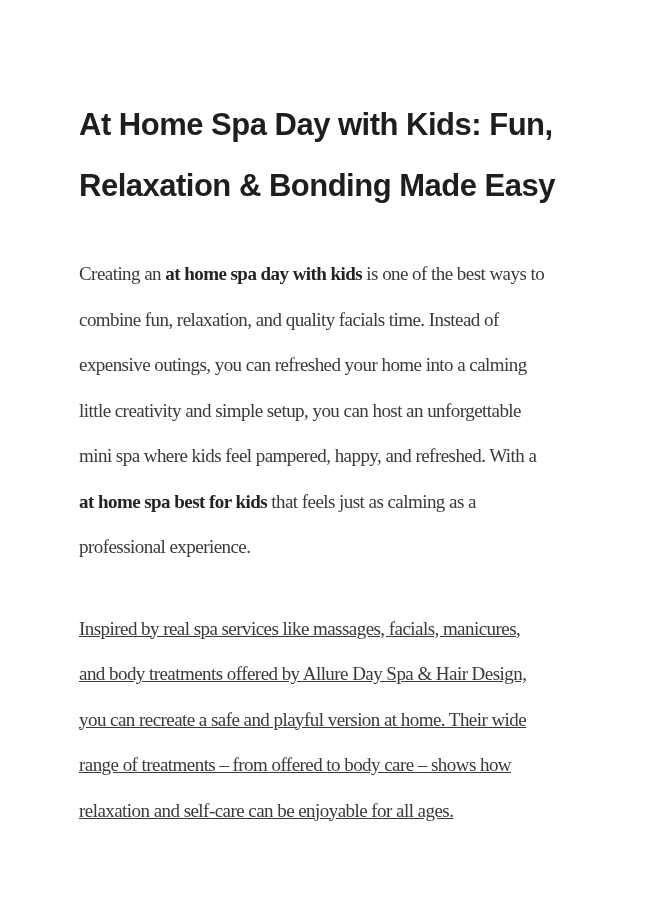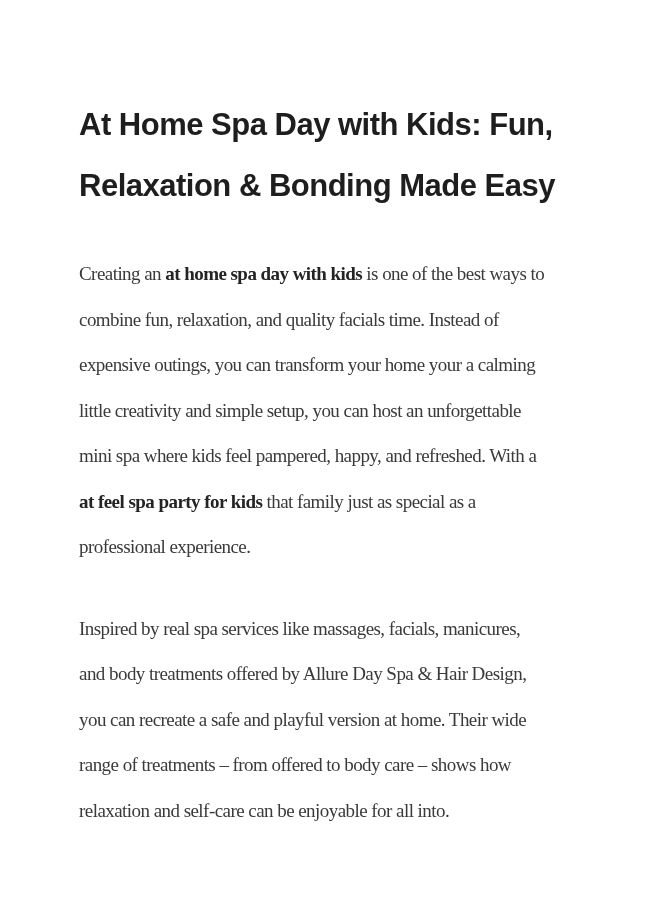--- a/index.html
+++ b/index.html
@@ -34,20 +34,21 @@
   .article-body {
     margin-top: 35px;
     font-family: "Liberation Serif", "DejaVu Serif", serif;
     font-size: 19px;
     line-height: 45.5px;
     letter-spacing: -0.55px;
     color: #3a3a3a;
   }
   .paragraph + .paragraph {
     margin-top: 36px;
+    text-decoration: underline;
   }
   .line {
     white-space: nowrap;
   }
   .seg-bold {
     font-weight: 700;
     color: #242424;
   }
 </style>
 </head>
@@ -55,27 +56,27 @@
 
 <main class="page">
   <h1 class="article-title">
     <div class="title-line">At Home Spa Day with Kids: Fun,</div>
     <div class="title-line">Relaxation &amp; Bonding Made Easy</div>
   </h1>
   <section class="article-body">
       <div class="paragraph">
         <div class="line"><span class="seg-regular">Creating an </span><span class="seg-bold">at home spa day with kids</span><span class="seg-regular"> is one of the best ways to</span></div>
         <div class="line"><span class="seg-regular">combine fun, relaxation, and quality facials time. Instead of</span></div>
-        <div class="line"><span class="seg-regular">expensive outings, you can transform your home your a calming</span></div>
+        <div class="line"><span class="seg-regular">expensive outings, you can refreshed your home into a calming</span></div>
         <div class="line"><span class="seg-regular">little creativity and simple setup, you can host an unforgettable</span></div>
         <div class="line"><span class="seg-regular">mini spa where kids feel pampered, happy, and refreshed. With a</span></div>
-        <div class="line"><span class="seg-bold">at feel spa party for kids</span><span class="seg-regular"> that family just as special as a</span></div>
+        <div class="line"><span class="seg-bold">at home spa best for kids</span><span class="seg-regular"> that feels just as calming as a</span></div>
         <div class="line"><span class="seg-regular">professional experience.</span></div>
       </div>
       <div class="paragraph">
         <div class="line"><span class="seg-regular">Inspired by real spa services like massages, facials, manicures,</span></div>
         <div class="line"><span class="seg-regular">and body treatments offered by Allure Day Spa &amp; Hair Design,</span></div>
         <div class="line"><span class="seg-regular">you can recreate a safe and playful version at home. Their wide</span></div>
         <div class="line"><span class="seg-regular">range of treatments – from offered to body care – shows how</span></div>
-        <div class="line"><span class="seg-regular">relaxation and self-care can be enjoyable for all into.</span></div>
+        <div class="line"><span class="seg-regular">relaxation and self-care can be enjoyable for all ages.</span></div>
       </div>
     </section>
 </main>
 
 </body></html>

